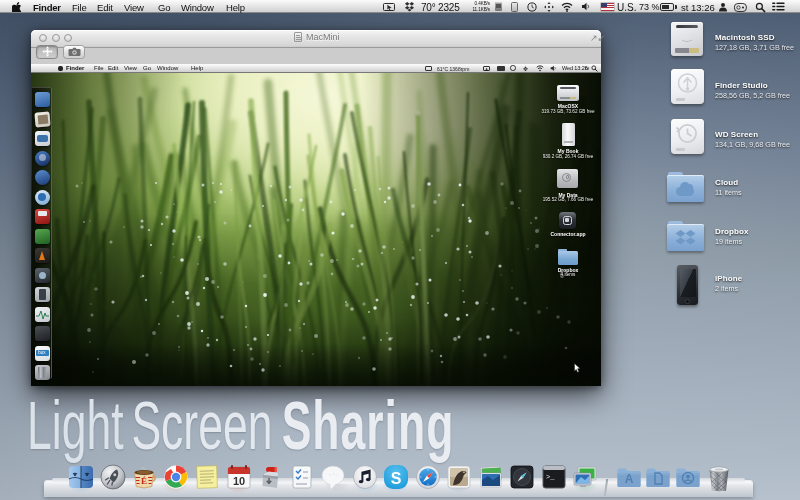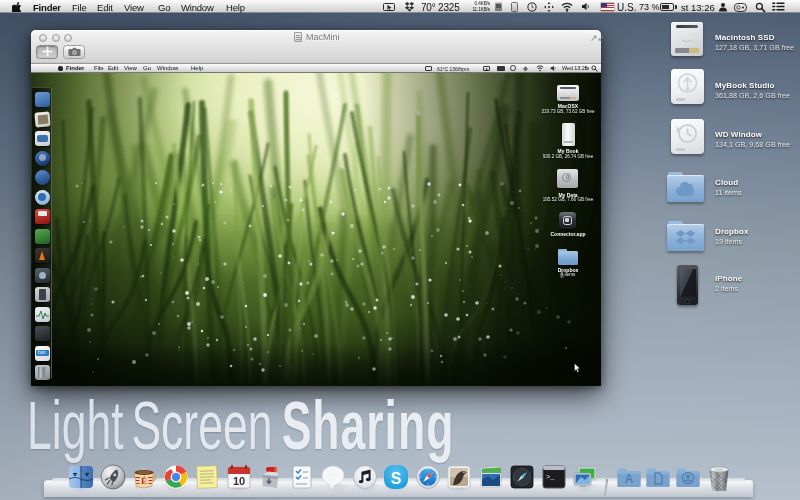--- a/index.html
+++ b/index.html
@@ -78,21 +78,21 @@
         <circle cx="8" cy="8" r="5.4" fill="none" stroke="#1a1a1a" stroke-width="2.2"></circle>
         <path d="M12 12 L17.5 17.5" stroke="#1a1a1a" stroke-width="2.6" stroke-linecap="round"></path>
       </svg></div>
     <div class="abs" style="left:772px;top:2px;"><svg width="13" height="9" viewBox="0 0 26 18">
         <g stroke="#1a1a1a" stroke-width="2.6" stroke-linecap="round">
           <path d="M1.5 2.5 h4 M10 2.5 h14 M1.5 9 h4 M10 9 h14 M1.5 15.5 h4 M10 15.5 h14"></path>
         </g>
       </svg></div>
   </div>
 <div class="abs" style="left:31px;top:29.5px;width:570px;height:356px;border-radius:5px 5px 2px 2px;box-shadow:0 10px 28px rgba(0,0,0,0.6),0 2px 8px rgba(0,0,0,0.45);background:#ccc;">
-    <div class="abs" style="left:0;top:0;width:570px;height:34px;border-radius:5px 5px 0 0;background:linear-gradient(180deg,#f7f7f7,#e9e9e9 30%,#d4d4d4 95%,#c4c4c4);border-bottom:1px solid #9a9a9a;box-shadow:inset 0 1px 0 rgba(255,255,255,0.9);">
+    <div class="abs" style="left:0;top:0;width:570px;height:18px;border-radius:5px 5px 0 0;background:linear-gradient(180deg,#f7f7f7,#e9e9e9 30%,#d4d4d4 95%,#c4c4c4);border-bottom:1px solid #9a9a9a;box-shadow:inset 0 1px 0 rgba(255,255,255,0.9);">
       <div class="abs" style="left:8px;top:4px;width:8px;height:8px;border-radius:50%;background:radial-gradient(circle at 50% 30%,#f2f2f2,#c9c9c9);border:1px solid #9a9a9a;"></div>
       <div class="abs" style="left:20.5px;top:4px;width:8px;height:8px;border-radius:50%;background:radial-gradient(circle at 50% 30%,#f2f2f2,#c9c9c9);border:1px solid #9a9a9a;"></div>
       <div class="abs" style="left:33px;top:4px;width:8px;height:8px;border-radius:50%;background:radial-gradient(circle at 50% 30%,#f2f2f2,#c9c9c9);border:1px solid #9a9a9a;"></div>
       <div class="abs" style="left:263px;top:2.5px;width:8px;height:9.5px;background:linear-gradient(180deg,#f2f2f2,#d2d2d2);border:1px solid #999;border-radius:1px;">
         <div style="position:absolute;left:1px;top:2px;width:4px;height:0.8px;background:#999;"></div>
         <div style="position:absolute;left:1px;top:4px;width:5px;height:0.8px;background:#999;"></div>
         <div style="position:absolute;left:1px;top:6px;width:4.5px;height:0.8px;background:#999;"></div>
       </div>
       <div class="abs" style="left:275px;top:2.5px;font-size:9px;color:#7a7a7a;text-shadow:0 1px 0 rgba(255,255,255,0.8);">MacMini</div>
       <div class="abs" style="left:559px;top:3px;font-size:9px;color:#888;transform:rotate(0deg);">↗↙</div>
@@ -735,23 +735,23 @@
         </g>
       </svg>
     </div>
   </div>
 <div class="abs" style="left:677px;top:265px;width:21px;height:40px;border-radius:3px;background:linear-gradient(155deg,#5a5e64,#26292e 70%,#17191d);box-shadow:0 2px 3px rgba(0,0,0,0.4);">
     <div style="position:absolute;left:2.5px;top:4px;width:16px;height:28px;background:linear-gradient(115deg,#555c66 0%,#3a4048 45%,#1a1d22 46%,#14161a 100%);border-radius:1px;"></div>
     <div style="position:absolute;left:8px;top:34px;width:5px;height:5px;border-radius:50%;background:#0d0f12;border:1px solid #3a3e44;"></div>
   </div>
 <div class="abs" style="left:715px;top:33px;font-size:8px;font-weight:bold;color:#fff;text-shadow:0 1px 2px rgba(0,0,0,0.8);white-space:nowrap;letter-spacing:0.1px;">Macintosh SSD</div>
 <div class="abs" style="left:715px;top:43px;font-size:7.2px;color:rgba(255,255,255,0.88);text-shadow:0 1px 2px rgba(0,0,0,0.75);white-space:nowrap;">127,18 GB, 3,71 GB free</div>
-<div class="abs" style="left:715px;top:81px;font-size:8px;font-weight:bold;color:#fff;text-shadow:0 1px 2px rgba(0,0,0,0.8);white-space:nowrap;letter-spacing:0.1px;">MyBook Studio</div>
-<div class="abs" style="left:715px;top:91px;font-size:7.2px;color:rgba(255,255,255,0.88);text-shadow:0 1px 2px rgba(0,0,0,0.75);white-space:nowrap;">361,88 GB, 2,6 GB free</div>
-<div class="abs" style="left:715px;top:130px;font-size:8px;font-weight:bold;color:#fff;text-shadow:0 1px 2px rgba(0,0,0,0.8);white-space:nowrap;letter-spacing:0.1px;">WD Window</div>
+<div class="abs" style="left:715px;top:81px;font-size:8px;font-weight:bold;color:#fff;text-shadow:0 1px 2px rgba(0,0,0,0.8);white-space:nowrap;letter-spacing:0.1px;">Finder Studio</div>
+<div class="abs" style="left:715px;top:91px;font-size:7.2px;color:rgba(255,255,255,0.88);text-shadow:0 1px 2px rgba(0,0,0,0.75);white-space:nowrap;">258,56 GB, 5,2 GB free</div>
+<div class="abs" style="left:715px;top:130px;font-size:8px;font-weight:bold;color:#fff;text-shadow:0 1px 2px rgba(0,0,0,0.8);white-space:nowrap;letter-spacing:0.1px;">WD Screen</div>
 <div class="abs" style="left:715px;top:140px;font-size:7.2px;color:rgba(255,255,255,0.88);text-shadow:0 1px 2px rgba(0,0,0,0.75);white-space:nowrap;">134,1 GB, 9,68 GB free</div>
 <div class="abs" style="left:715px;top:178px;font-size:8px;font-weight:bold;color:#fff;text-shadow:0 1px 2px rgba(0,0,0,0.8);white-space:nowrap;letter-spacing:0.1px;">Cloud</div>
 <div class="abs" style="left:715px;top:188px;font-size:7.2px;color:rgba(255,255,255,0.88);text-shadow:0 1px 2px rgba(0,0,0,0.75);white-space:nowrap;">11 items</div>
 <div class="abs" style="left:715px;top:227px;font-size:8px;font-weight:bold;color:#fff;text-shadow:0 1px 2px rgba(0,0,0,0.8);white-space:nowrap;letter-spacing:0.1px;">Dropbox</div>
 <div class="abs" style="left:715px;top:237px;font-size:7.2px;color:rgba(255,255,255,0.88);text-shadow:0 1px 2px rgba(0,0,0,0.75);white-space:nowrap;">19 items</div>
 <div class="abs" style="left:715px;top:274px;font-size:8px;font-weight:bold;color:#fff;text-shadow:0 1px 2px rgba(0,0,0,0.8);white-space:nowrap;letter-spacing:0.1px;">iPhone</div>
 <div class="abs" style="left:715px;top:284px;font-size:7.2px;color:rgba(255,255,255,0.88);text-shadow:0 1px 2px rgba(0,0,0,0.75);white-space:nowrap;">2 items</div>
 <div class="abs" style="left:27px;top:391px;transform:scaleX(0.655);transform-origin:0 0;font-size:68px;line-height:68px;white-space:nowrap;color:#e3e8ee;text-shadow:0 1px 2px rgba(55,65,80,0.3);"><span style="color:#dce2e9;">Light</span> <span style="margin-left:-7px;">Screen</span> <span style="font-weight:bold;color:#e9edf2;margin-left:-5px;letter-spacing:1.5px;">Sharing</span></div>
 <div class="abs" style="left:44px;top:481px;width:709px;height:16px;border-radius:3px 3px 0 0;background:linear-gradient(180deg,#fafbfc,#e3e6ea 30%,#c2c8d0 95%);box-shadow:0 -1px 0 rgba(255,255,255,0.7),0 2px 4px rgba(0,0,0,0.25);"></div>
 <div class="abs" style="left:52px;top:478px;width:693px;height:4px;background:linear-gradient(180deg,#d4d8de,#eef0f3);border-radius:2px 2px 0 0;"></div>

